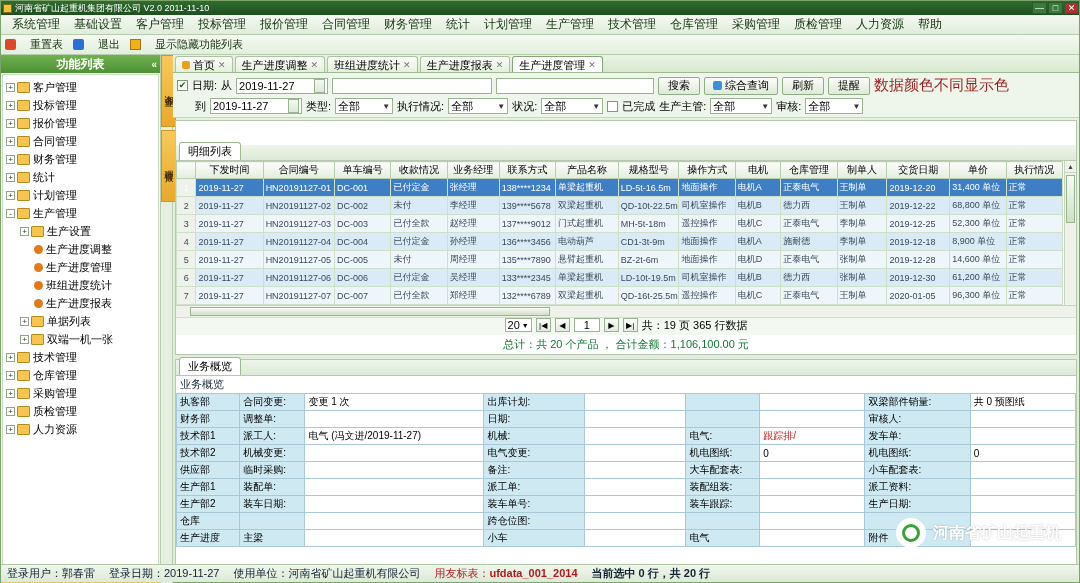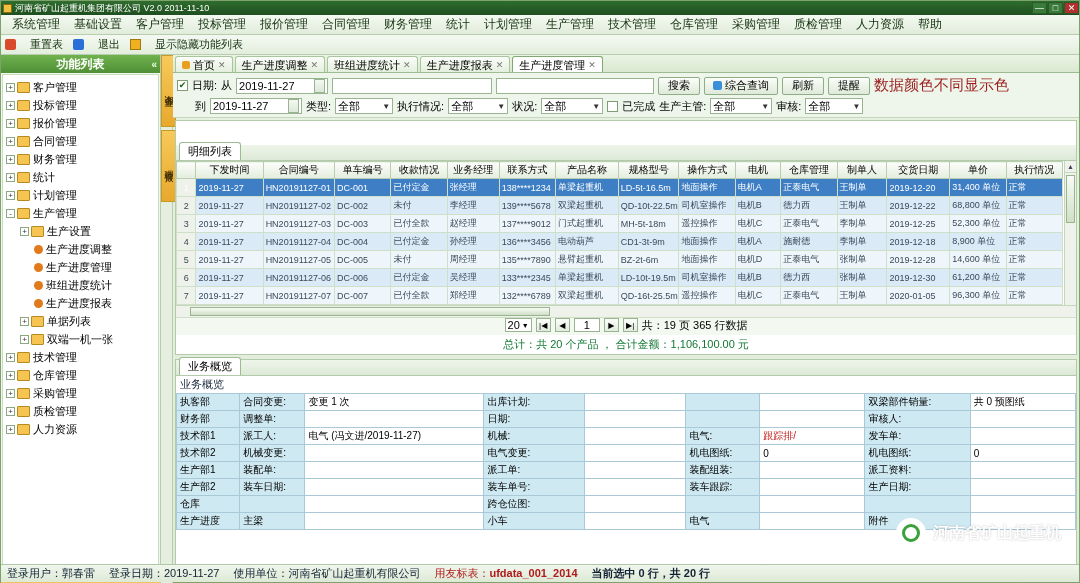--- a/index.html
+++ b/index.html
@@ -671,20 +671,31 @@
             <td class="lbl2">机械变更:</td>
             <td class="val"></td>
             <td class="lbl2">电气变更:</td>
             <td class="val"></td>
             <td class="lbl2">机电图纸:</td>
             <td class="val">0</td>
             <td class="lbl2">机电图纸:</td>
             <td class="val">0</td>
           </tr>
           <tr>
+            <td class="lbl">供应部</td>
+            <td class="lbl2">临时采购:</td>
+            <td class="val"></td>
+            <td class="lbl2">备注:</td>
+            <td class="val"></td>
+            <td class="lbl2">大车配套表:</td>
+            <td class="val"></td>
+            <td class="lbl2">小车配套表:</td>
+            <td class="val"></td>
+          </tr>
+          <tr>
             <td class="lbl">生产部1</td>
             <td class="lbl2">装配单:</td>
             <td class="val"></td>
             <td class="lbl2">派工单:</td>
             <td class="val"></td>
             <td class="lbl2">装配组装:</td>
             <td class="val"></td>
             <td class="lbl2">派工资料:</td>
             <td class="val"></td>
           </tr>

